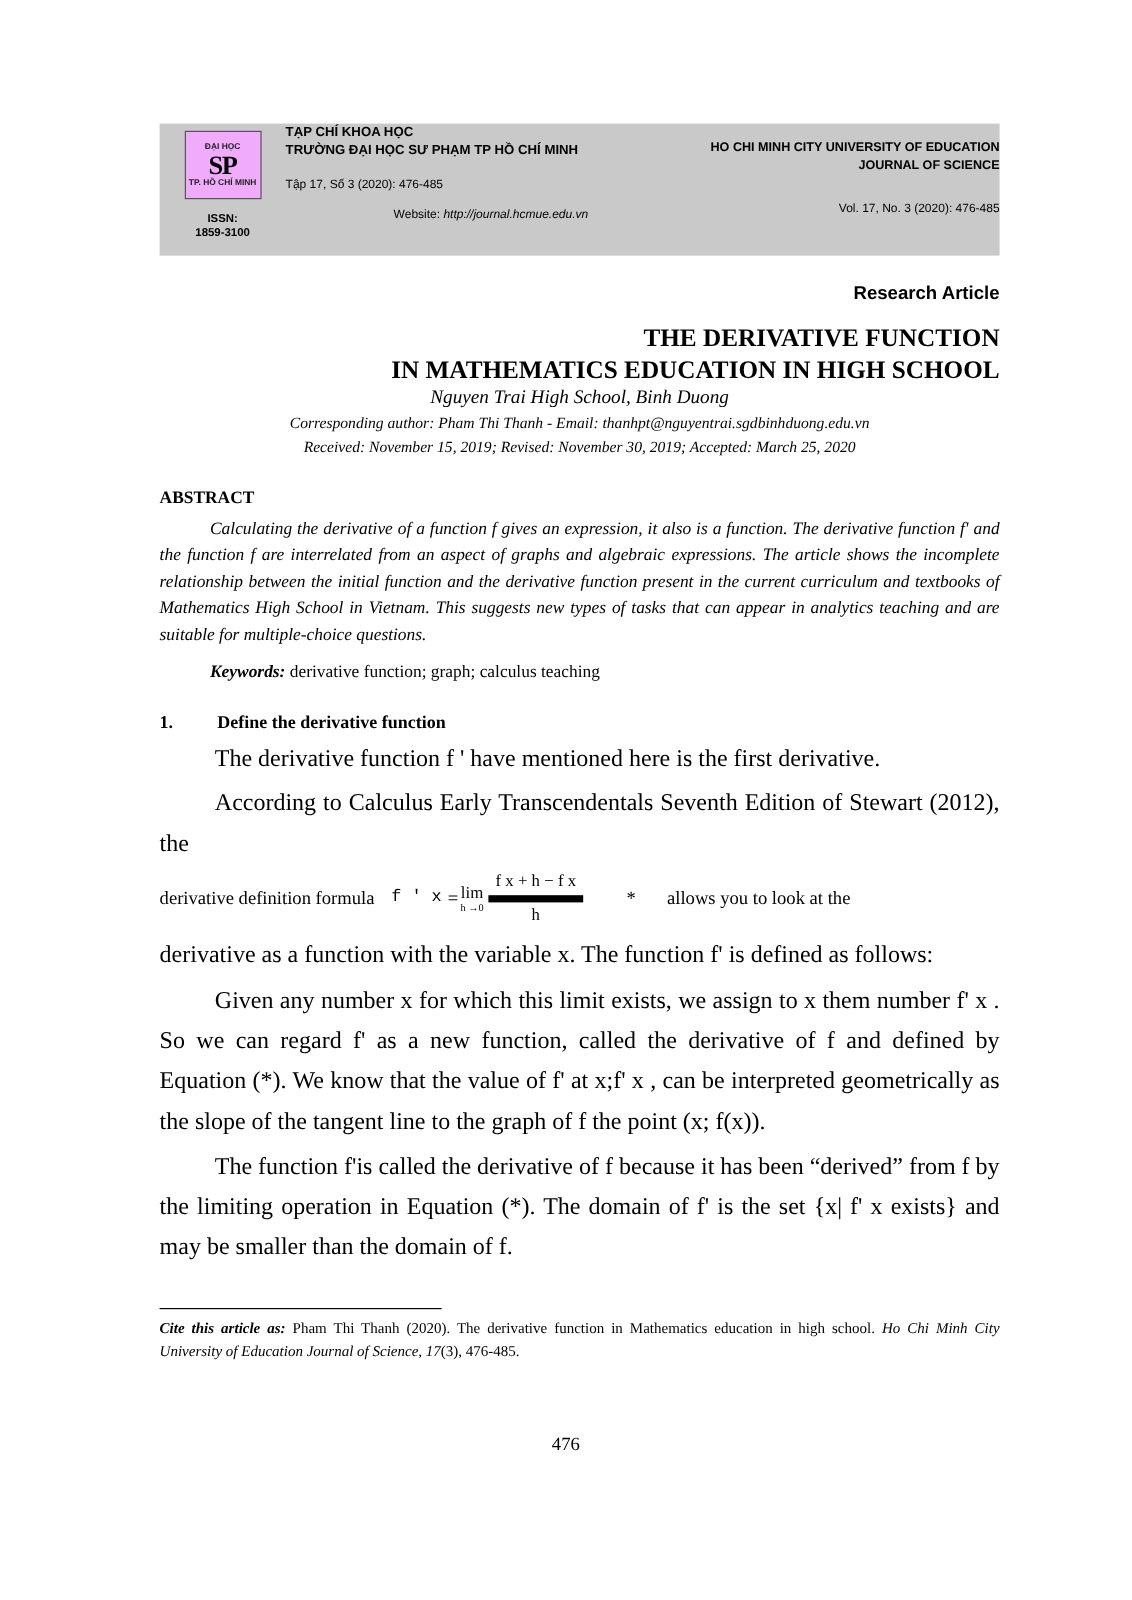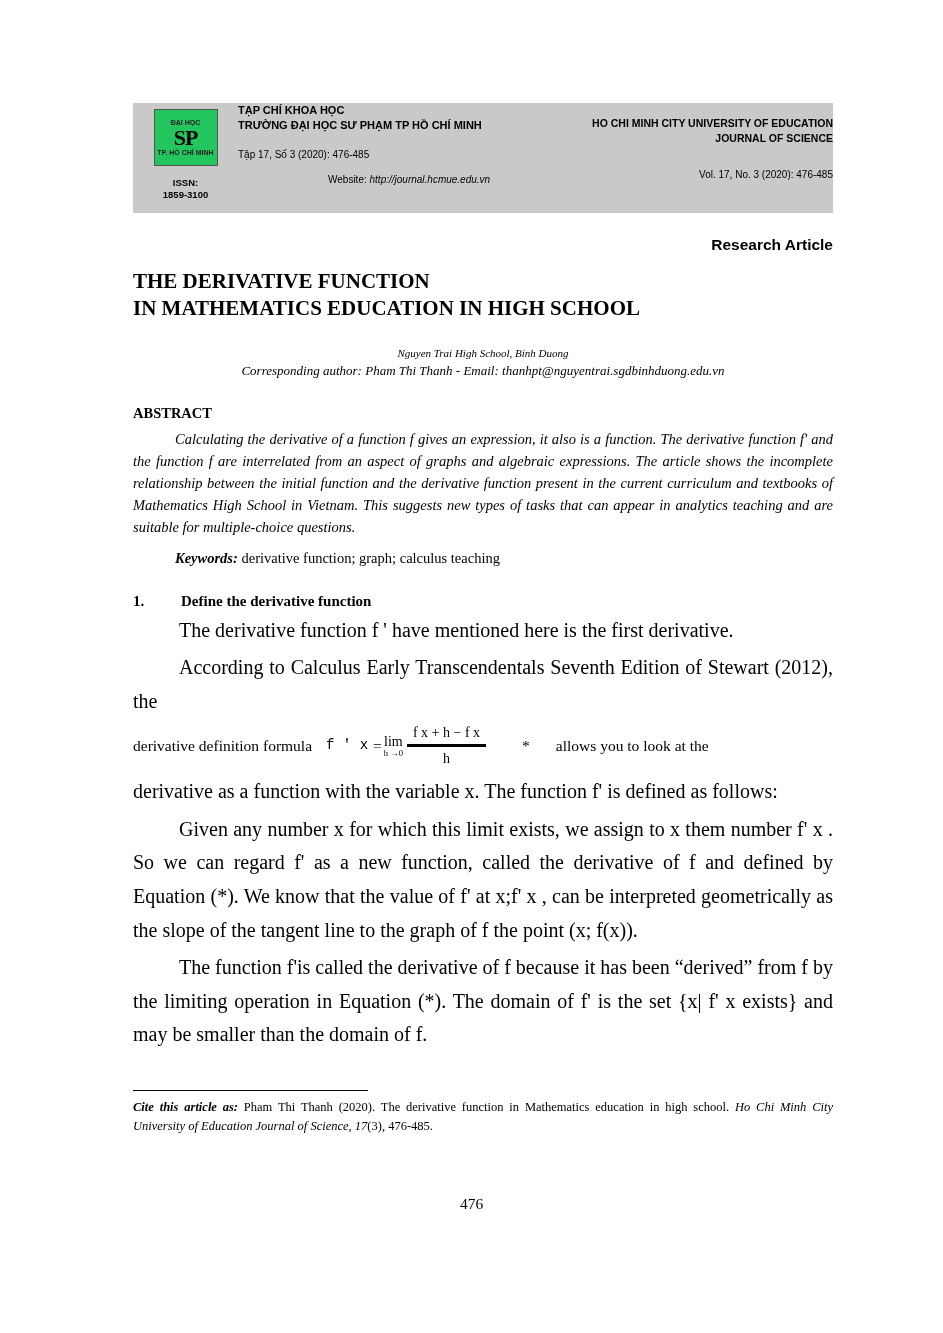--- a/index.html
+++ b/index.html
@@ -36,21 +36,21 @@
     width: 105px;
     display: flex;
     flex-direction: column;
     align-items: center;
     padding-top: 6px;
     box-sizing: border-box;
   }
   .logo-box {
     width: 62px;
     height: 55px;
-    background: #22c55e;
+    background: #f0abfc;
     border: 1px solid #555;
     display: flex;
     align-items: center;
     justify-content: center;
     flex-direction: column;
     position: relative;
   }
   .logo-inner {
     font-family: "Liberation Sans", sans-serif;
     font-size: 7px;
@@ -127,38 +127,38 @@
     width: 700px;
   }
   .research-article {
     text-align: right;
     font-family: "Liberation Sans", sans-serif;
     font-weight: bold;
     font-size: 15.5px;
     color: #000;
   }
   .title {
-    text-align: left;
+    text-align: right;
     font-size: 21px;
     font-weight: bold;
     line-height: 1.3;
     margin-top: 14px;
   }
   .author {
     text-align: center;
     font-size: 15px;
     font-weight: bold;
     font-style: italic;
     margin-top: 8px;
   }
   .affil {
     text-align: center;
-    font-size: 11px;
-    font-style: italic;
-    margin-top: 24px;
+    font-size: 16px;
+    font-style: italic;
+    margin-top: 0;
   }
   .corresp {
     text-align: center;
     font-size: 13px;
     font-style: italic;
     margin-top: 4px;
   }
   .dates {
     text-align: center;
     font-size: 13px;
@@ -209,21 +209,21 @@
     flex-wrap: wrap;
   }
   .frac {
     display: inline-flex;
     flex-direction: column;
     vertical-align: middle;
     text-align: center;
     margin: 0 2px;
   }
   .frac .num-part {
-    border-bottom: 3px solid #000000;
+    border-bottom: 6px solid #000000;
     padding: 0 6px;
     font-size: 14px;
   }
   .frac .den-part {
     padding: 0 6px;
     font-size: 14px;
   }
   .limop {
     display: inline-flex;
     flex-direction: column;
@@ -301,20 +301,21 @@
 
     <div class="research-article">Research Article</div>
 
     <div class="title">
       <div>THE DERIVATIVE FUNCTION</div>
       <div>IN MATHEMATICS EDUCATION IN HIGH SCHOOL</div>
     </div>
 
     <div class="affil">Nguyen Trai High School, Binh Duong</div>
     <div class="corresp">Corresponding author: Pham Thi Thanh - Email: thanhpt@nguyentrai.sgdbinhduong.edu.vn</div>
+    <div class="dates">Received: November 15, 2019; Revised: November 30, 2019; Accepted: March 25, 2020</div>
 
     <div class="abstract-head">ABSTRACT</div>
     <div class="abstract-body">Calculating the derivative of a function f gives an expression, it also is a function. The derivative function f' and the function f are interrelated from an aspect of graphs and algebraic expressions. The article shows the incomplete relationship between the initial function and the derivative function present in the current curriculum and textbooks of Mathematics High School in Vietnam. This suggests new types of tasks that can appear in analytics teaching and are suitable for multiple-choice questions.</div>
 
     <div class="keywords">
       <b>Keywords:</b><span> derivative function; graph; calculus teaching</span>
     </div>
 
     <div class="section">
       <span class="num">1.</span>

